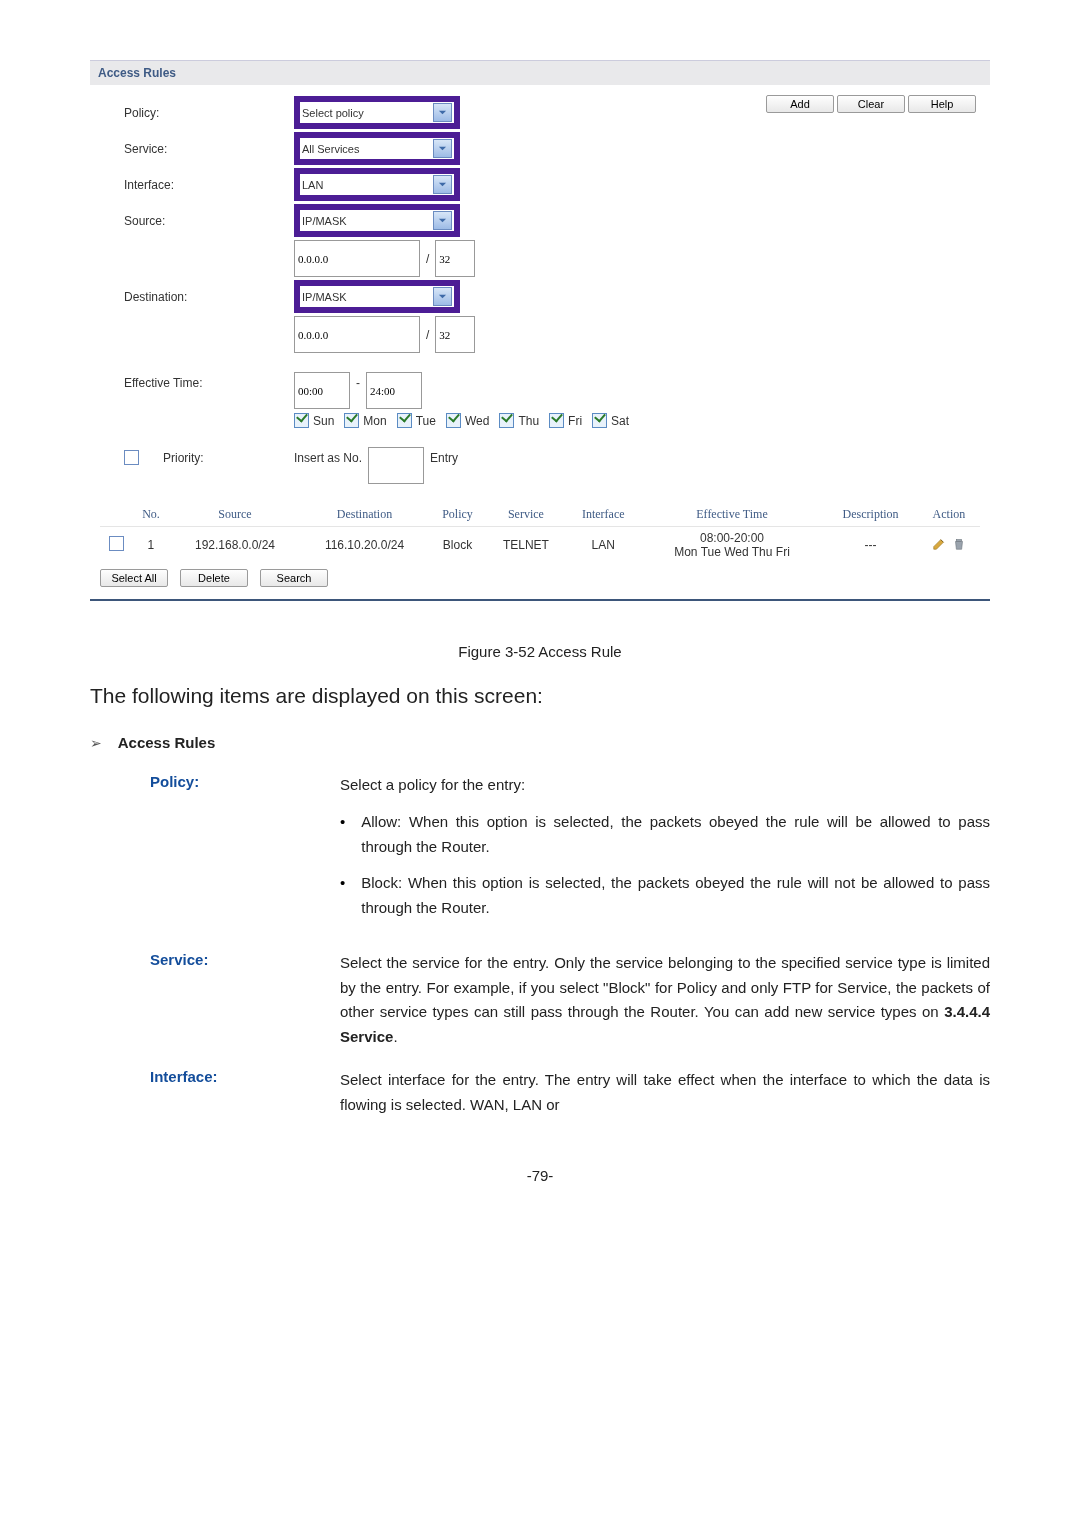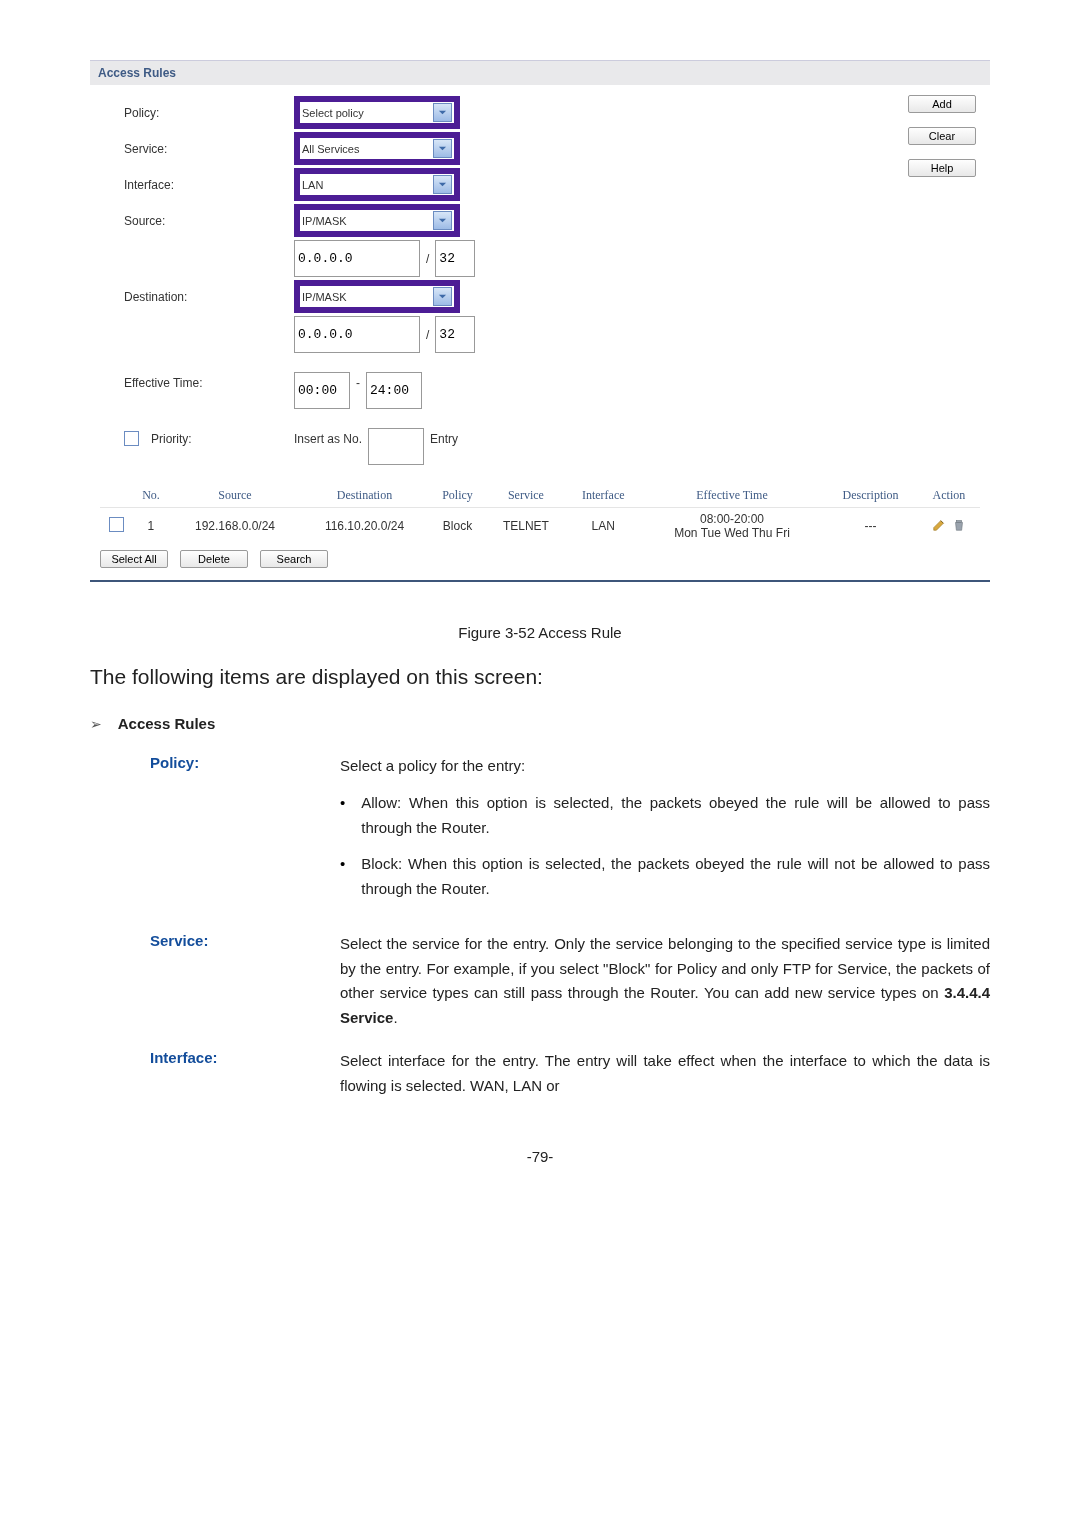--- a/index.html
+++ b/index.html
@@ -57,22 +57,21 @@
     gap: 4px;
     margin-left: 170px;
     margin-top: 4px;
   }
   .day-lbl { margin-right: 6px; }
   .right-buttons {
     position: absolute;
     right: 14px;
     top: 34px;
     display: flex;
-    flex-direction: column;
-    gap: 14px;
+    gap: 3px;
   }
   .btn {
     font-family: Verdana, Tahoma, sans-serif;
     font-size: 11px;
     background: linear-gradient(#fefefe,#e8e8e8);
     border: 1px solid #9a9a9a;
     border-radius: 2px;
     min-width: 68px;
     padding: 2px 8px;
     text-align: center;
@@ -94,22 +93,22 @@
     display:inline-flex;
     align-items:center;
     justify-content:center;
     width:17px;height:17px;
     background: linear-gradient(#d7e6f7,#9dbbe6);
     border:1px solid #6b8cc1;
     margin-left:auto;
   }
   .select-arrow svg{width:9px;height:9px;}
   .txt {
-    font-family: Liberation Mono, monospace;
-    font-size: 13px;
+    font-family: Liberation Serif, serif;
+    font-size: 11px;
     background: #fff;
     border: 1px solid #999;
     height: 17px;
     padding: 9px 3px;
   }
   .txt.w130{ width:118px; }
   .txt.w40 { width:32px; }
   .txt.w60 { width:48px;margin-top:16px; }
   .txt.desc { width:150px; }
   .chk {
@@ -320,24 +319,40 @@
       </div>
 
       <div class="row">
         <div class="label">Effective Time:</div>
         <div class="field">
           <input class="txt w60" value="00:00" style="">
           <span>-</span>
           <input class="txt w60" value="24:00" style="">
         </div>
       </div>
-
-
-      <div class="row">
-        <div class="label" style="display:flex;align-items:flex-end;gap:12px;">
+      <div class="days">
+        <span class="chk checked"></span>
+          <span class="day-lbl">Sun</span>
+        <span class="chk checked"></span>
+          <span class="day-lbl">Mon</span>
+        <span class="chk checked"></span>
+          <span class="day-lbl">Tue</span>
+        <span class="chk checked"></span>
+          <span class="day-lbl">Wed</span>
+        <span class="chk checked"></span>
+          <span class="day-lbl">Thu</span>
+        <span class="chk checked"></span>
+          <span class="day-lbl">Fri</span>
+        <span class="chk checked"></span>
+          <span class="day-lbl">Sat</span>
+      </div>
+
+
+      <div class="row">
+        <div class="label" style="display:flex;align-items:flex-end;gap:24px;">
           <span class="chk empty"></span>
           <span>Priority:</span>
         </div>
         <div class="field">
           <span>Insert as No.</span>
           <input class="txt w60" value="" style="">
           <span>Entry</span>
         </div>
       </div>
 

